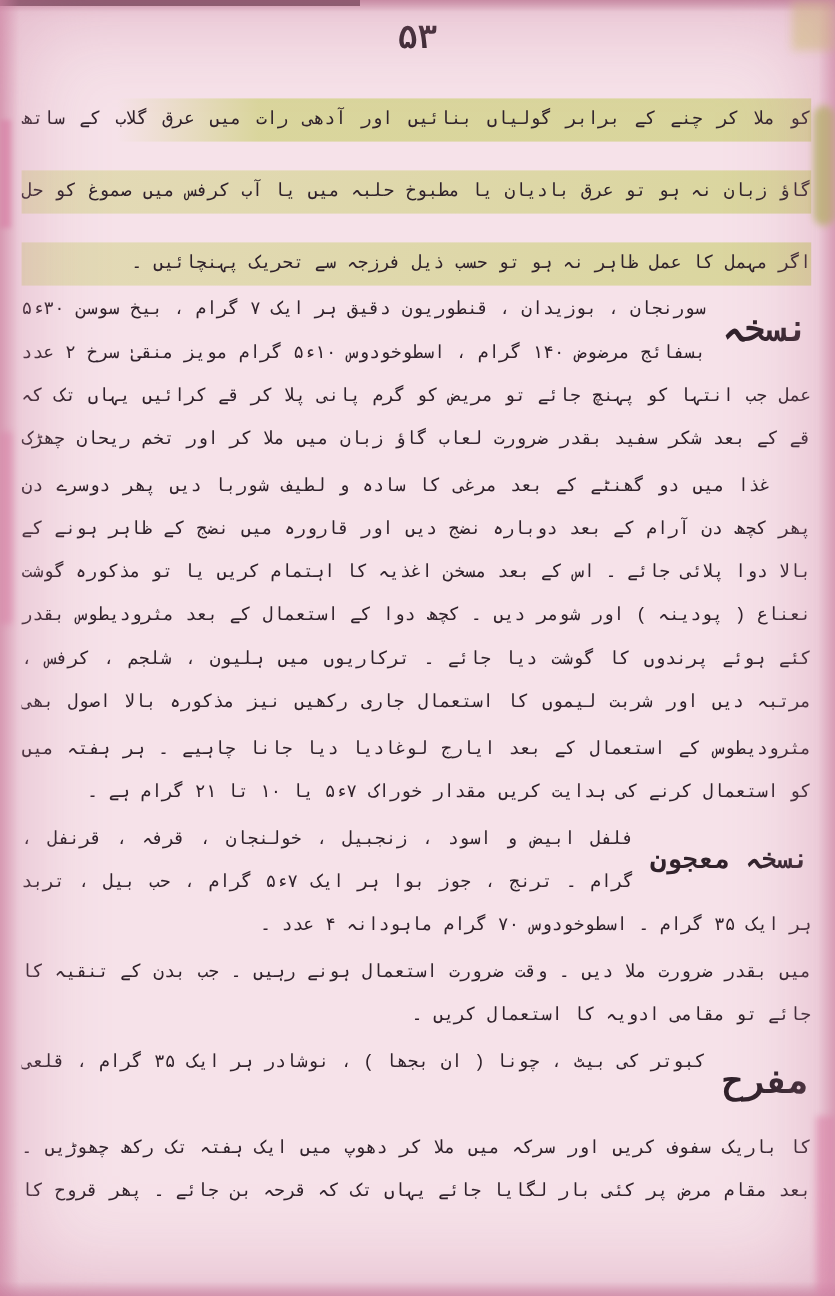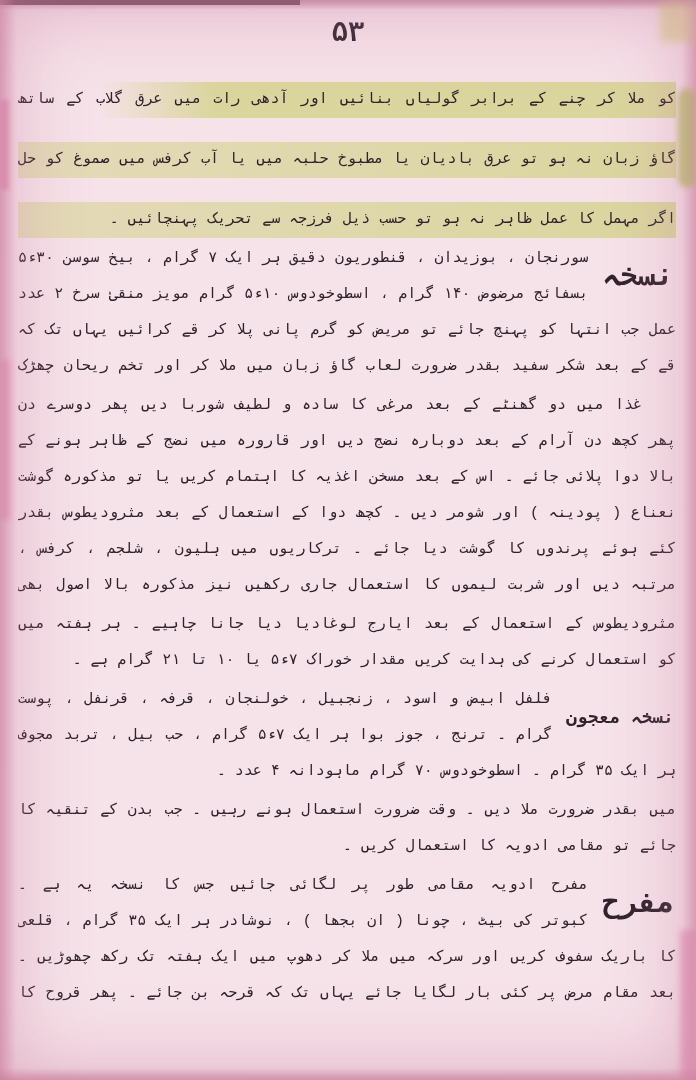--- a/index.html
+++ b/index.html
@@ -40,21 +40,21 @@
   }
   .line.end{text-align-last:start;}
   .line.indent{text-indent:34px;}
   .hl{background:linear-gradient(to left,rgba(194,203,94,.55),rgba(194,203,94,.35));margin-top:24px;}
   .hl-partial{background:linear-gradient(to left,rgba(194,203,94,.55) 0 70%,rgba(194,203,94,0) 88%);}
   .sect-head{display:flex;align-items:flex-start;}
   .sect-label{
     flex:0 0 auto;font-weight:bold;font-size:30px;line-height:72px;
     padding:0 2px 0 14px;white-space:nowrap;
   }
-  .sect-label.small{font-size:18px;}
+  .sect-label.small{font-size:22px;}
   .sect-lines{flex:1 1 auto;min-width:0;}
 </style>
 </head>
 <body>
 
 <div class="page">
 
   <div class="edge" id="edge-top"></div>
   <div class="edge" id="edge-top-dark"></div>
   <div class="edge" id="edge-left"></div>
@@ -118,21 +118,20 @@
 
     <div class="block">
       <span class="line">میں بقدر ضرورت ملا دیں ۔ وقت ضرورت استعمال ہونے رہیں ۔ جب بدن کے تنقیہ کا یقین ہو</span>
       <span class="line end">جائے تو مقامی ادویہ کا استعمال کریں ۔</span>
     </div>
 
     <div class="block">
       <div class="sect-head">
         <div class="sect-label">مفرح</div>
         <div class="sect-lines">
-          <span class="line">مفرح ادویہ مقامی طور پر لگائی جائیں جس کا نسخہ یہ ہے ۔</span>
           <span class="line">کبوتر کی بیٹ ، چونا ( ان بجھا ) ، نوشادر ہر ایک ۳۵ گرام ، قلعی ۷ر۵ گرام ان ادویہ</span>
         </div>
       </div>
       <span class="line">کا باریک سفوف کریں اور سرکہ میں ملا کر دھوپ میں ایک ہفتہ تک رکھ چھوڑیں ۔ پھر اس کے</span>
       <span class="line">بعد مقام مرض پر کئی بار لگایا جائے یہاں تک کہ قرحہ بن جائے ۔ پھر قروح کا علاج اکال و مدمل مرہموں</span>
     </div>
 
   </div>
 </div>
 

